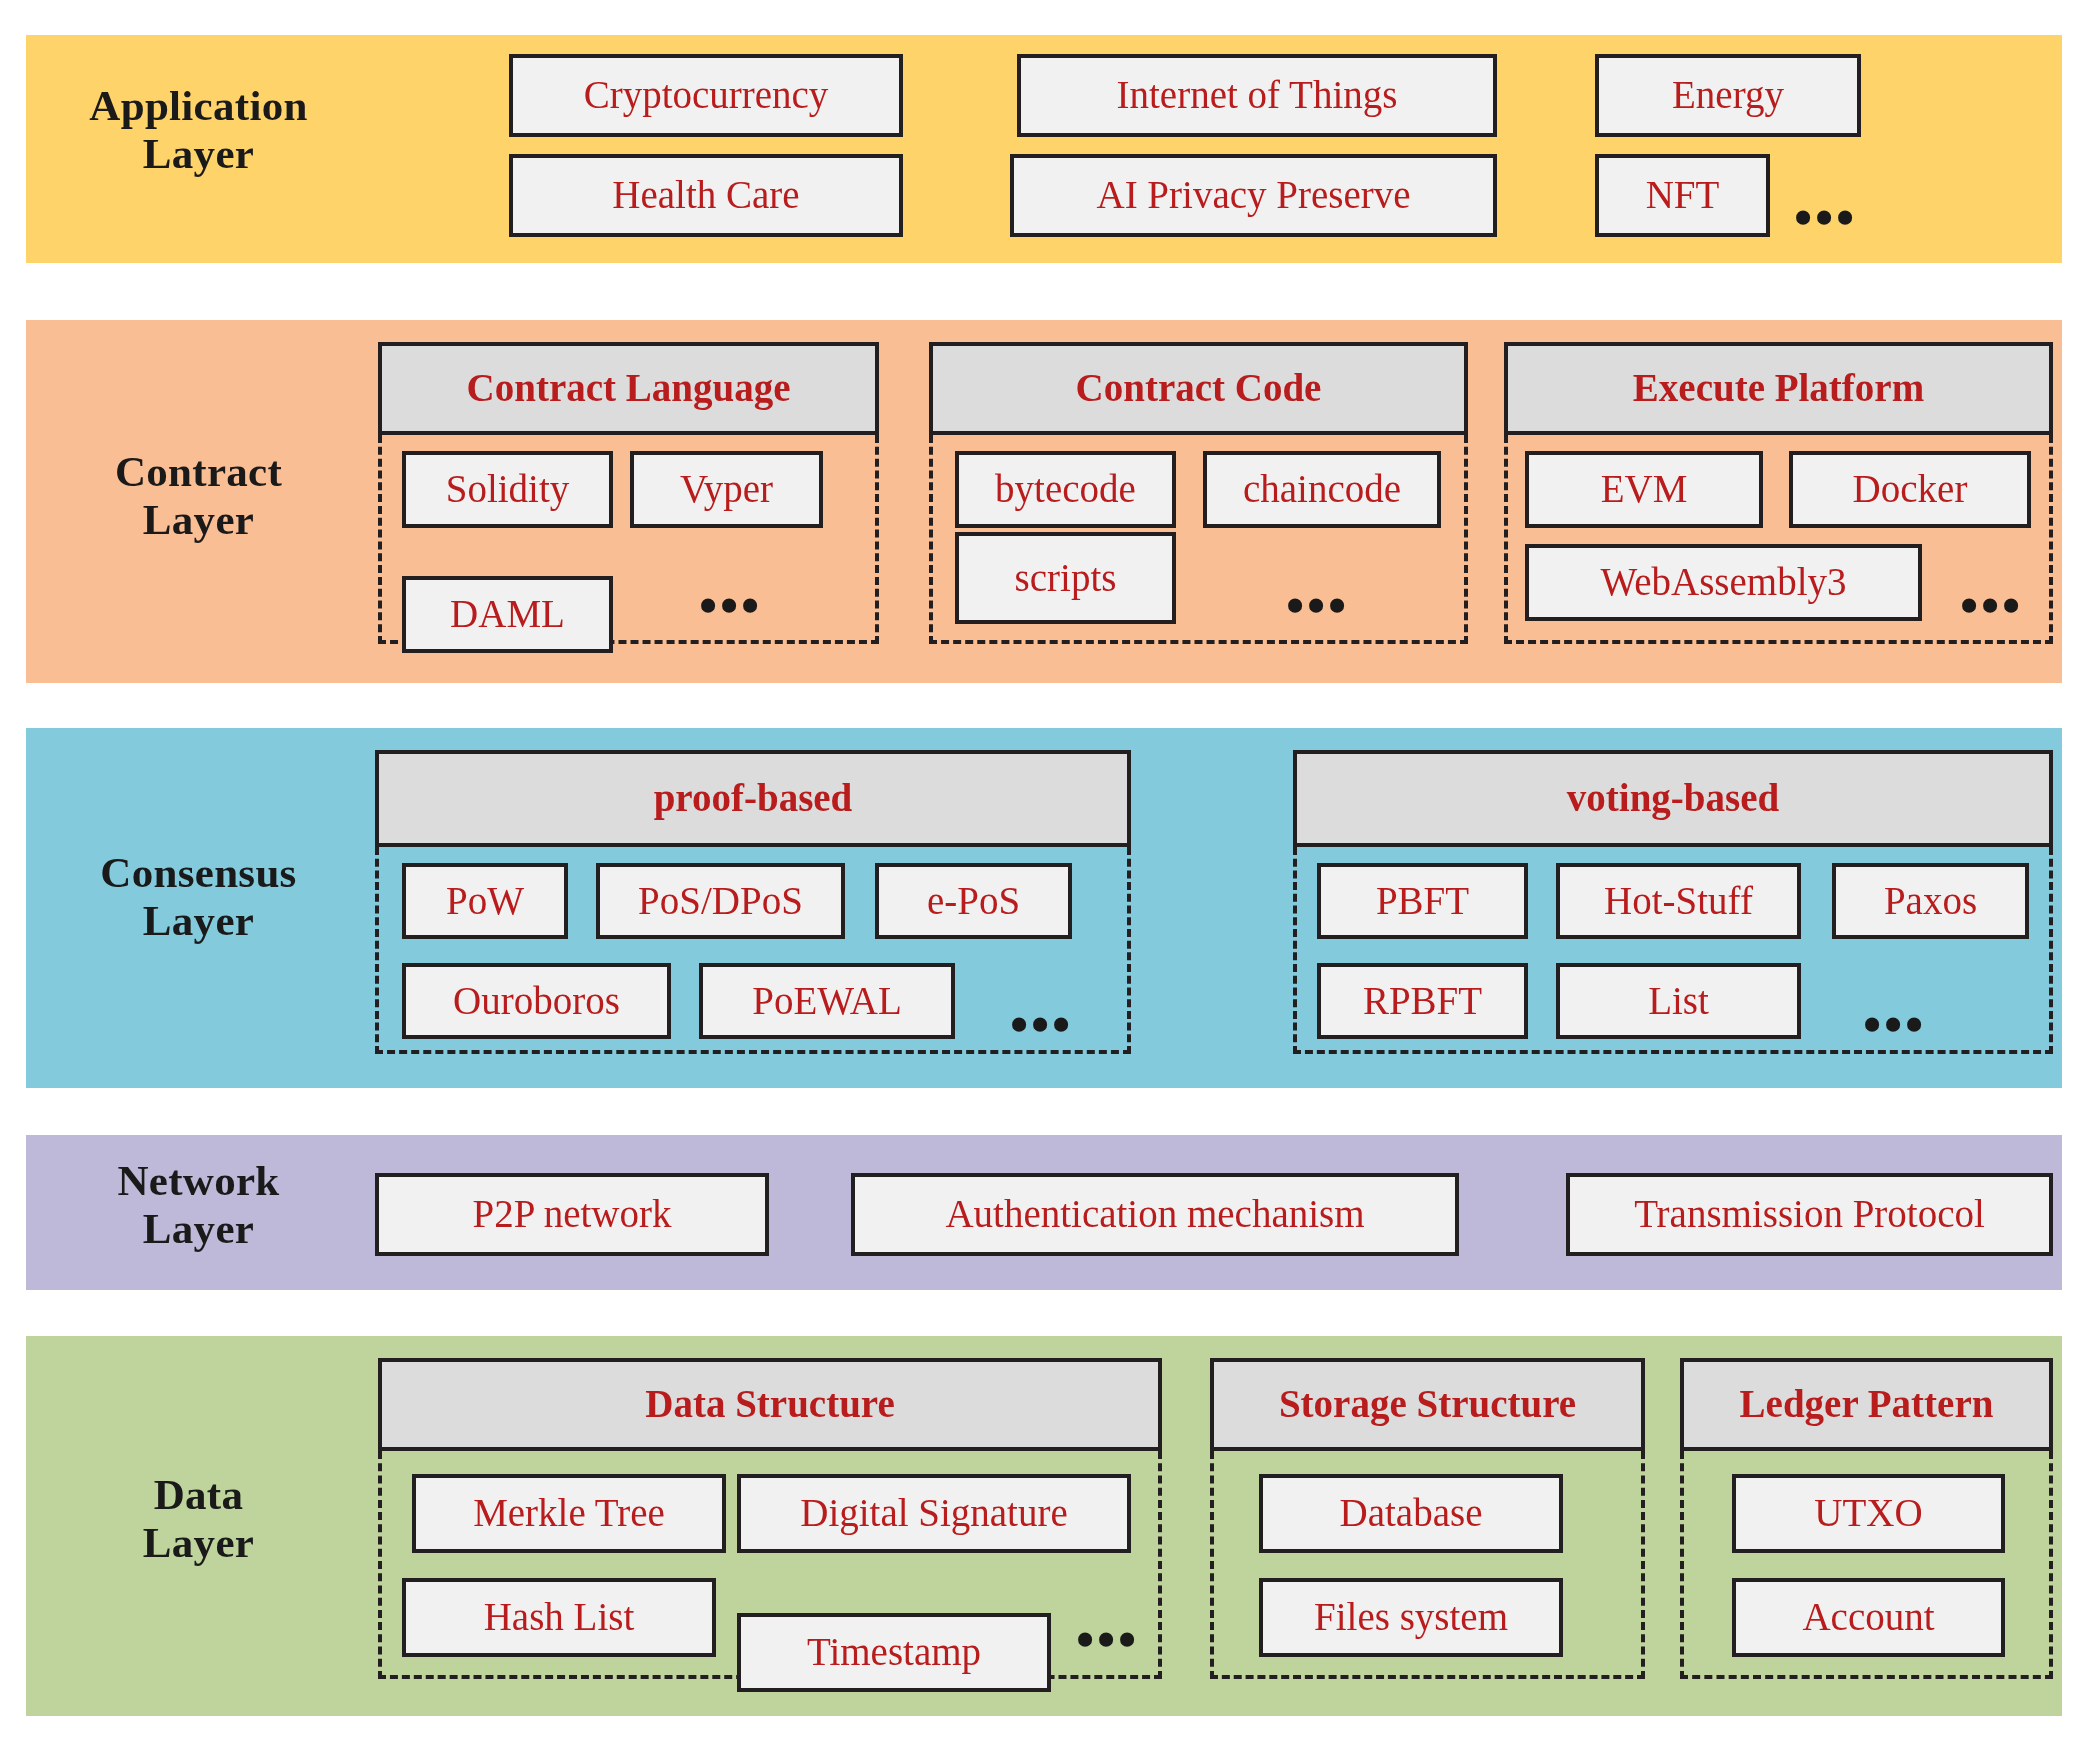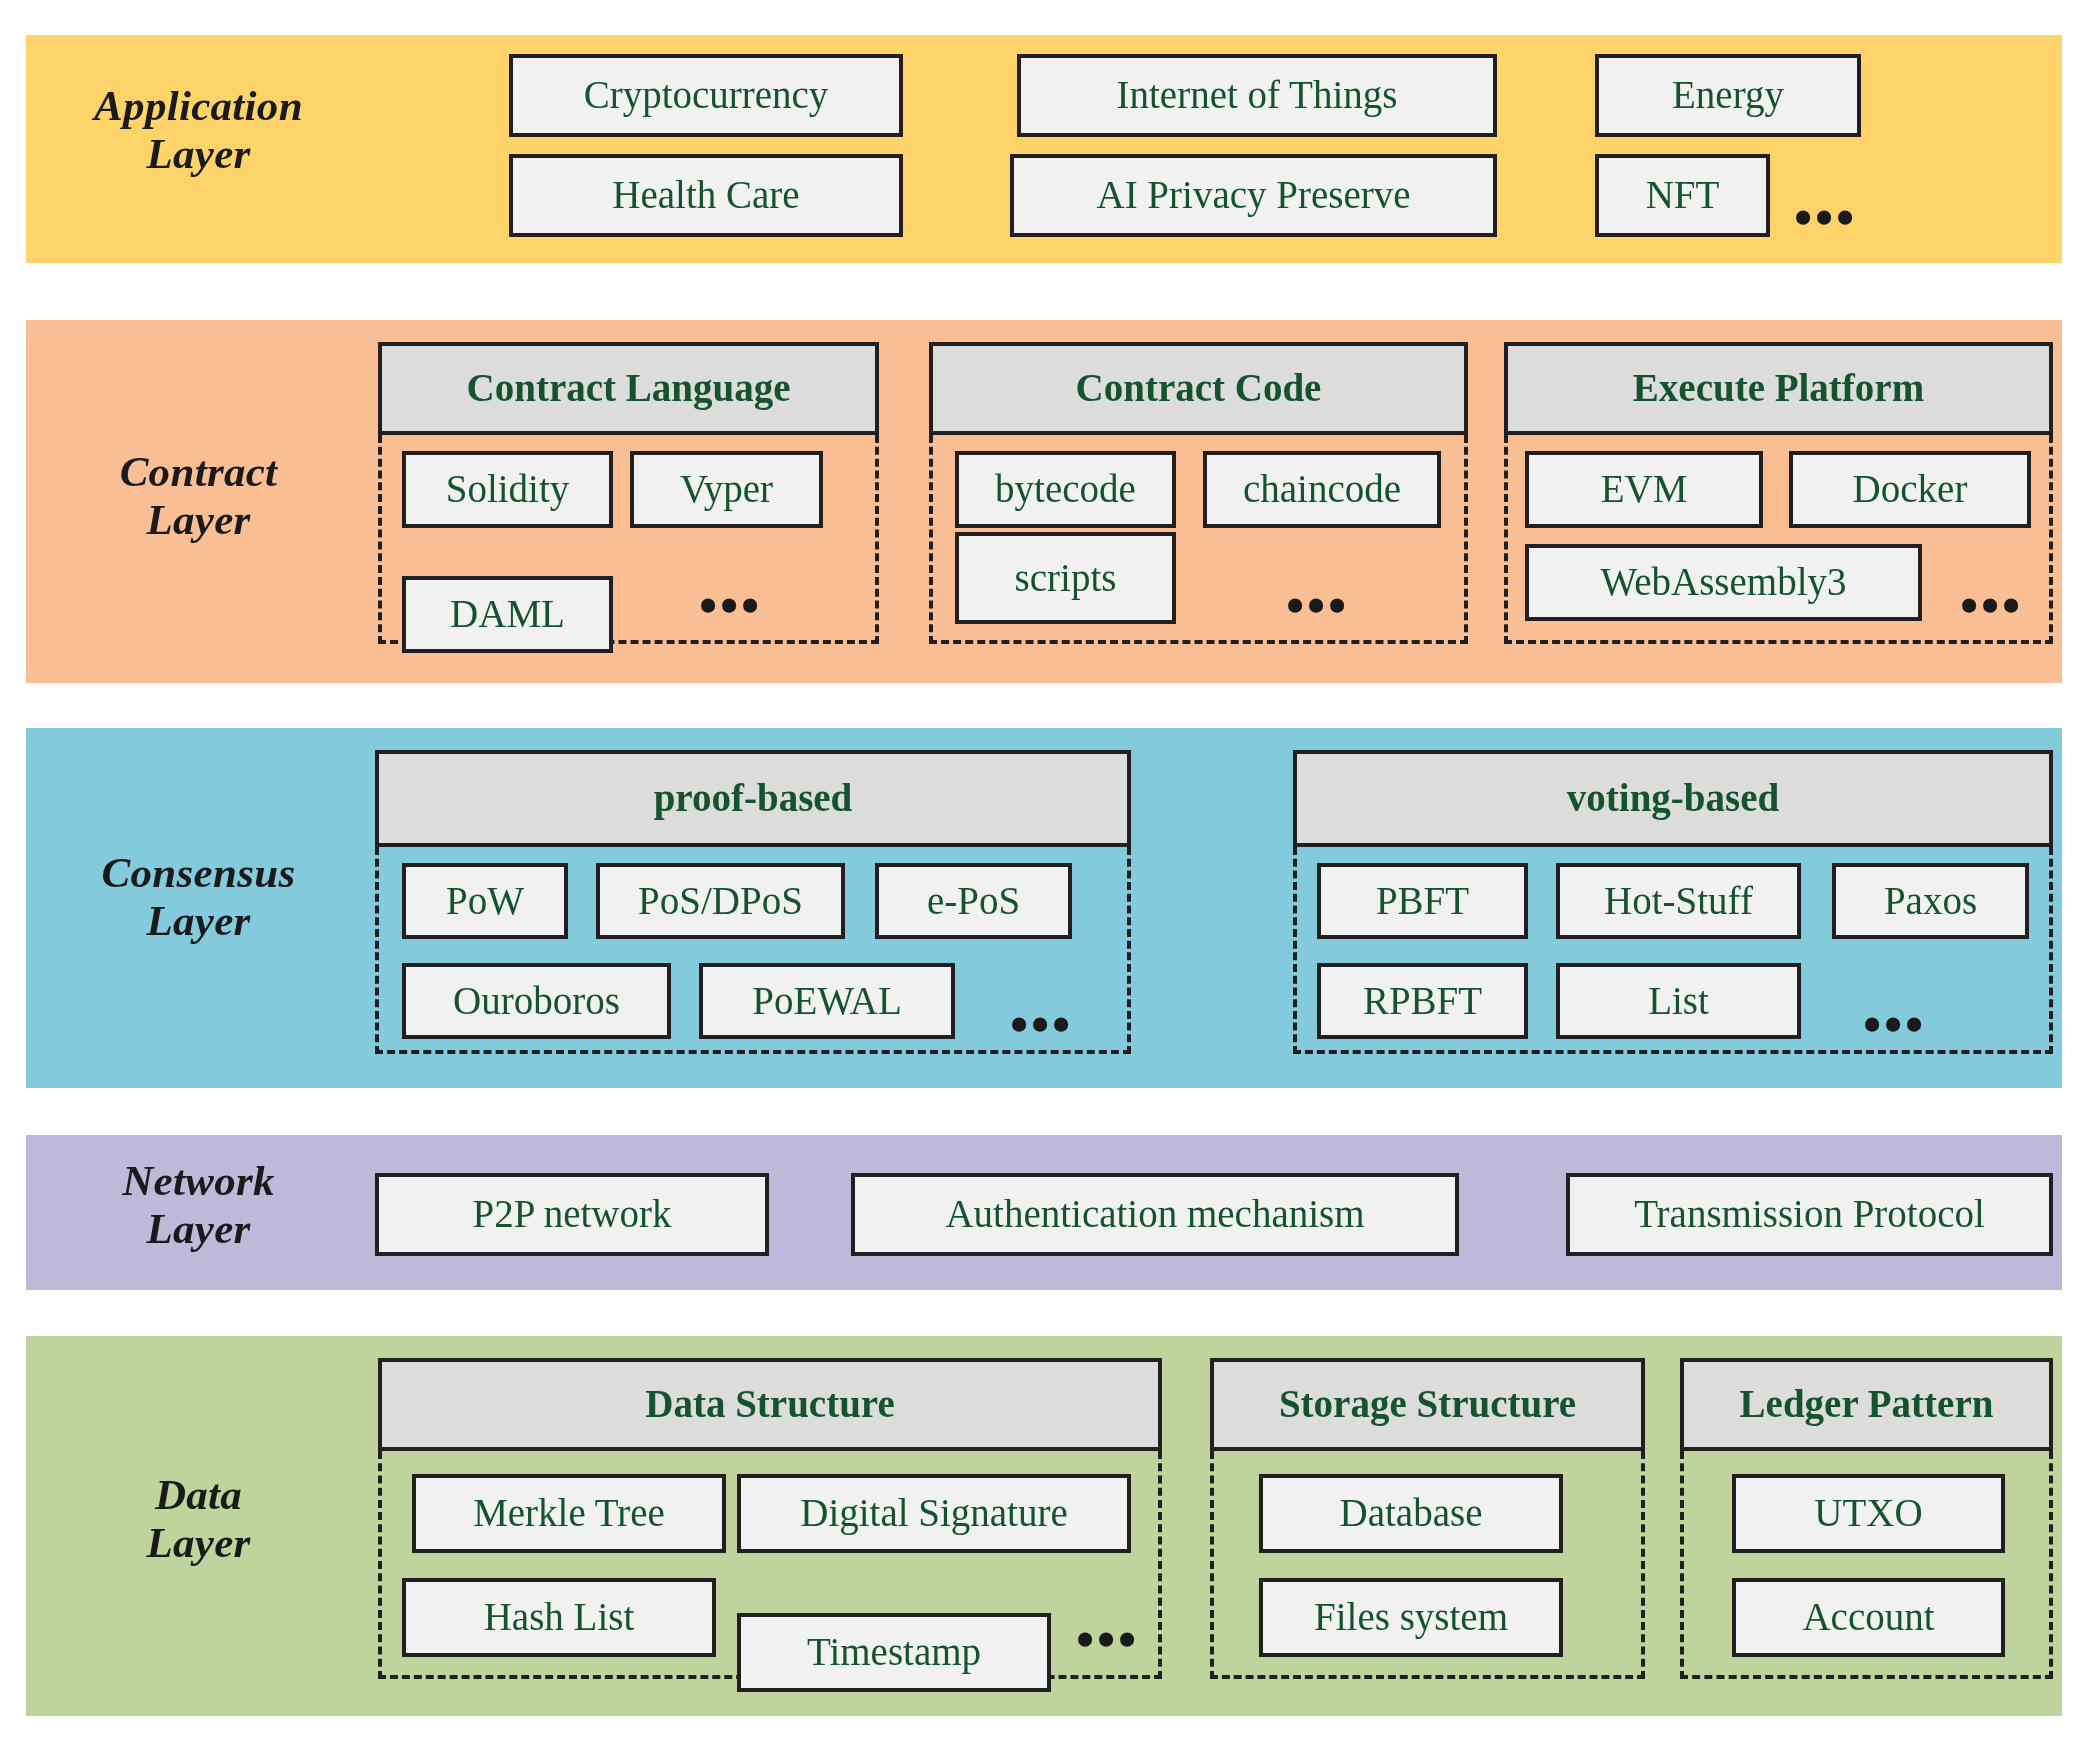--- a/index.html
+++ b/index.html
@@ -23,33 +23,32 @@
   .layer-title {
     position: absolute;
     left: 0;
     width: 345px;
     text-align: center;
     font-weight: bold;
     font-size: 43px;
     line-height: 1.12;
     color: #1a1a1a;
     letter-spacing: 0.3px;
-    font-style: italic;
   }
 
   
   .box {
     position: absolute;
     background: #f1f1f1;
     border: 4.1px solid #231f20;
     display: flex;
     align-items: center;
     justify-content: center;
     font-size: 39px;
-    color: #14532d;
+    color: #b91c1c;
     white-space: nowrap;
     line-height: 1;
     padding-bottom: 2px;
   }
   .box.hdr {
     background: #dcdcdc;
     font-weight: bold;
   }
 
   

